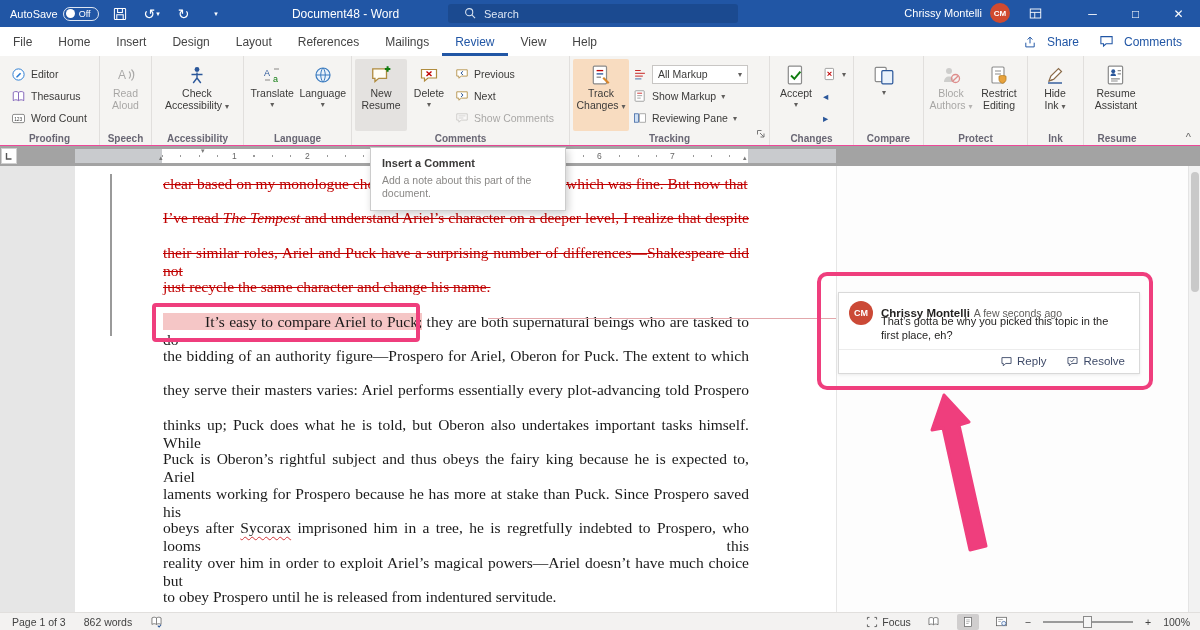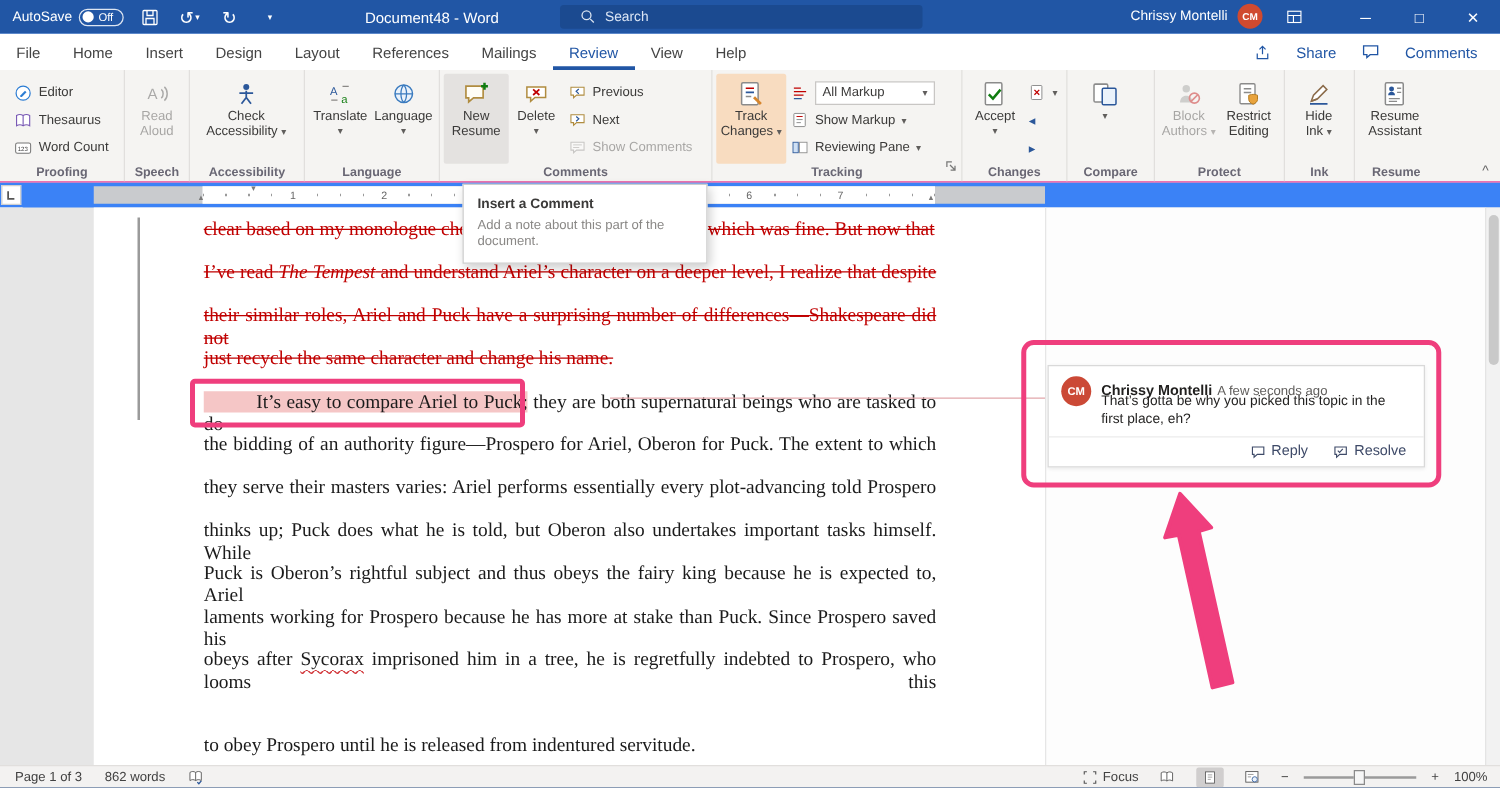--- a/index.html
+++ b/index.html
@@ -1,17 +1,17 @@
 <!DOCTYPE html>
 <html><head>
 <meta charset="utf-8">
 <style>
   * { margin:0; padding:0; box-sizing:border-box; }
   body { font-family:"Liberation Sans",sans-serif; background:#444; }
-  .screen { position:relative; width:1200px; height:630px; background:#3b82f6; overflow:hidden; }
+  .screen { position:relative; width:1200px; height:630px; background:#a3a3a3; overflow:hidden; }
 
   
   .titlebar { position:absolute; top:0; left:0; right:0; height:27px; background:#2156a5; color:#fff; font-size:11px; }
   .tb-left { position:absolute; left:10px; top:0; height:27px; display:flex; align-items:center; gap:10px; }
   .autosave { display:flex; align-items:center; gap:5px; }
   .pill { display:inline-flex; align-items:center; gap:4px; border:1px solid rgba(255,255,255,.85); border-radius:9px; padding:1px 7px 1px 2px; font-size:9px; }
   .pill .dot { width:9px; height:9px; border-radius:50%; background:#fff; }
   .tbtn { display:flex; align-items:center; justify-content:center; color:#fff; font-size:14px; width:22px; height:27px; cursor:default; }
   .tbtn .cr-sm { font-size:7px; margin-left:1px; }
   .doc-title { position:absolute; left:248px; top:0; width:195px; height:27px; display:flex; align-items:center; justify-content:center; font-size:12px; white-space:nowrap; }
@@ -19,21 +19,21 @@
   .username { position:absolute; right:218px; top:7px; font-size:11px; }
   .avatar-tb { position:absolute; right:190px; top:3px; width:20px; height:20px; border-radius:50%; background:#d04a2f; display:flex; align-items:center; justify-content:center; font-size:8px; font-weight:bold; }
   .gridbtn { position:absolute; right:150px; top:0; width:30px; height:27px; display:flex; align-items:center; justify-content:center; }
   .win-btn { position:absolute; top:0; width:43px; height:27px; display:flex; align-items:center; justify-content:center; font-size:12px; }
 
   
   .tabsrow { position:absolute; top:27px; left:0; right:0; height:29px; background:#fff; display:flex; align-items:stretch; font-size:12px; color:#444; }
   .tab { padding:0 13px; display:flex; align-items:center; cursor:default; }
   .tab.active { color:#2156a5; box-shadow:inset 0 -3px 0 #2156a5; }
   .tabs-right { margin-left:auto; display:flex; align-items:center; gap:20px; margin-right:18px; color:#2156a5; }
-  .tabs-right .tr-item { display:flex; align-items:center; gap:20px; }
+  .tabs-right .tr-item { display:flex; align-items:center; gap:10px; }
 
   
   .ribbon { position:absolute; top:56px; left:0; right:0; height:90px; background:#f5f4f2; border-bottom:1px solid #ec4899; display:flex; }
   .group { position:relative; height:100%; border-right:1px solid #e1dfdd; padding:3px 3px 14px 3px; display:flex; align-items:flex-start; }
   .glabel { position:absolute; bottom:1px; left:0; right:0; text-align:center; font-size:10px; color:#696774;font-weight:bold; }
   .bigbtn { width:52px; height:72px; display:flex; flex-direction:column; align-items:center; padding-top:3px; border-radius:2px; font-size:10.5px; color:#3b3a39; text-align:center; line-height:11.5px; }
   .bigbtn .ic { height:26px; display:flex; align-items:center; justify-content:center; }
   .cr { font-size:8px; color:#605e5c; line-height:9px; }
   .hovered { background:#e4e2e0; }
   .activebtn { background:#f8dcc0; }
@@ -506,20 +506,21 @@
       <div class="dline just" style="top:43px"><span class="strike">I’ve read </span><span class="strike ital">The Tempest</span><span class="strike"> and understand Ariel’s character on a deeper level, I realize that despite</span></div>
       <div class="dline just strike" style="top:78px">their similar roles, Ariel and Puck have a surprising number of differences—Shakespeare did not</div>
       <div class="dline strike" style="top:112px">just recycle the same character and change his name.</div>
       <div class="dline just" style="top:147px"><span class="hl">It’s easy to compare Ariel to Puck;</span><span> they are both supernatural beings who are tasked to do</span></div>
       <div class="dline just" style="top:181px">the bidding of an authority figure—Prospero for Ariel, Oberon for Puck. The extent to which</div>
       <div class="dline just" style="top:215px">they serve their masters varies: Ariel performs essentially every plot-advancing told Prospero</div>
       <div class="dline just" style="top:250px">thinks up; Puck does what he is told, but Oberon also undertakes important tasks himself. While</div>
       <div class="dline just" style="top:284px">Puck is Oberon’s rightful subject and thus obeys the fairy king because he is expected to, Ariel</div>
       <div class="dline just" style="top:319px">laments working for Prospero because he has more at stake than Puck. Since Prospero saved his</div>
       <div class="dline just" style="top:353px"><span>obeys after </span><span class="squig">Sycorax</span><span> imprisoned him in a tree, he is regretfully indebted to Prospero, who looms this</span></div>
+      <div class="dline just" style="top:388px">reality over him in order to exploit Ariel’s magical powers—Ariel doesn’t have much choice but</div>
       <div class="dline" style="top:422px">to obey Prospero until he is released from indentured servitude.</div>
 
       <div class="anchorline"></div>
     </div>
 
     <div class="cmargin"></div>
 
     <div class="card">
       <div class="card-head">
         <span class="avatar-cm">CM</span>

